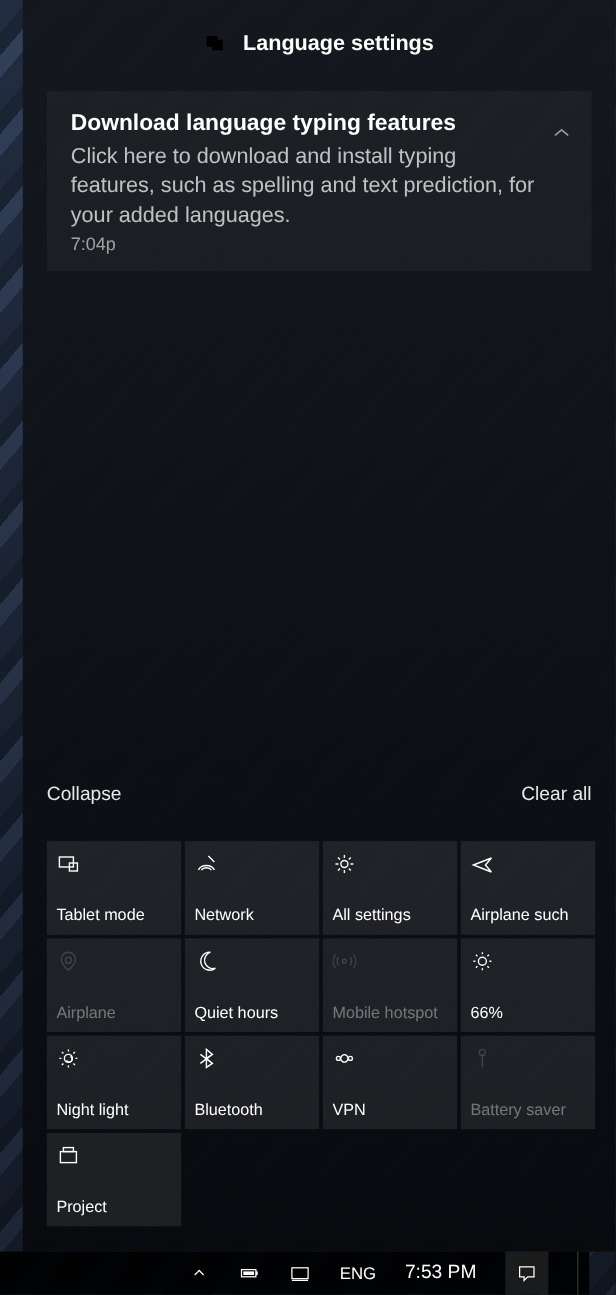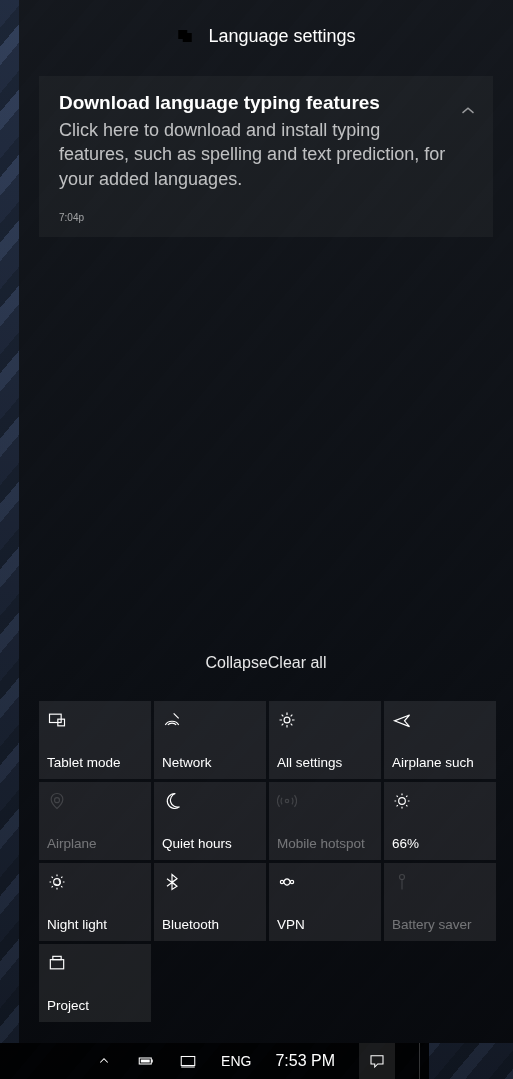--- a/index.html
+++ b/index.html
@@ -27,46 +27,46 @@
     flex-direction: column;
     padding-bottom: 6px;
   }
 
   .header {
     display: flex;
     justify-content: center;
     align-items: center;
     gap: 14px;
     height: 72px;
-    font-weight: 400;
+    font-weight: 700;
     font-size: 18px;
   }
   .header svg { width: 18px; height: 18px; flex: 0 0 auto; }
 
   .notif {
     margin: 4px 20px 0 20px;
     padding: 16px 44px 14px 20px;
     background: rgba(255,255,255,0.04);
     position: relative;
   }
   .notif-title { font-weight: 600; font-size: 19px; color: #fff; margin-bottom: 4px; }
   .notif-body  { font-size: 18px; line-height: 1.35; color: rgba(255,255,255,0.72); }
-  .notif-time  { font-size: 10px; color: rgba(255,255,255,0.58); margin-top: 21px; }
+  .notif-time  { font-size: 15px; color: rgba(255,255,255,0.58); margin-top: 4px; }
   .notif-chevron {
     position: absolute; right: 14px; top: 24px;
     width: 22px; height: 22px;
     display:flex; align-items:center; justify-content:center;
     color: rgba(255,255,255,0.55);
   }
 
   .spacer { flex: 1 1 auto; }
 
   .links {
     display: flex;
-    justify-content: center;
+    justify-content: space-between;
     padding: 8px 20px 14px 20px;
     font-size: 16px;
     color: rgba(255,255,255,0.9);
   }
   .links span { cursor: default; }
 
   .tiles {
     display: grid;
     grid-template-columns: repeat(4, 112px);
     grid-auto-rows: 78px;
@@ -85,21 +85,21 @@
   }
   .tile.dim { color: rgba(255,255,255,0.38); }
   .tile.dim svg { opacity: 0.4; }
   .tile svg { width: 20px; height: 20px; stroke: currentColor; fill: none; stroke-width: 1.4; }
   .tile-label { white-space: nowrap; overflow: hidden; }
 
   
   .taskbar {
     position: absolute;
     left: 0; bottom: 0;
-    width: 429px; height: 36px;
+    width: 491px; height: 36px;
     background: rgba(0,0,0,0.9);
     display: flex;
     align-items: center;
     justify-content: flex-end;
     gap: 24px;
     padding: 0 4px 0 0;
     color: #fff;
     font-size: 14px;
   }
   .taskbar .tray-item { display:flex; align-items:center; justify-content:center; height:100%; }

